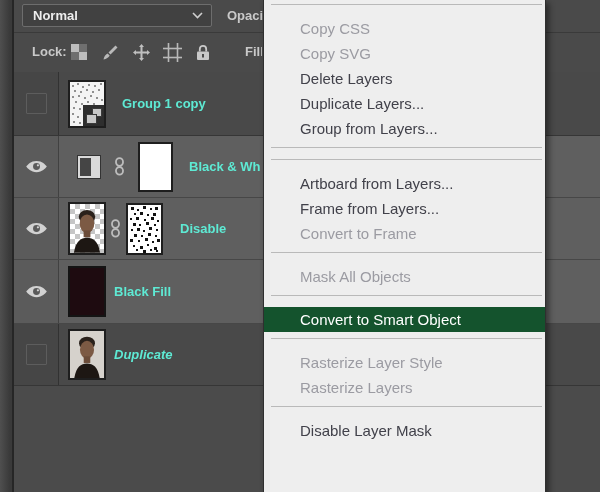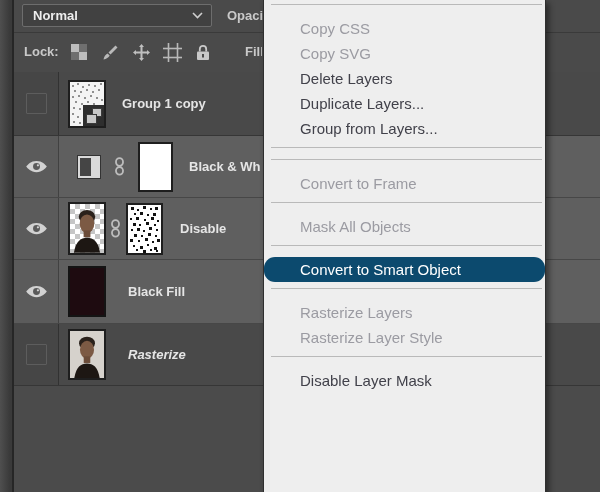--- a/index.html
+++ b/index.html
@@ -18,21 +18,21 @@
   .blend-select{position:absolute;left:8px;top:4px;width:190px;height:23px;
     background:#414141;border:1px solid #6d6d6d;border-radius:2px;
     display:flex;align-items:center;box-sizing:border-box;cursor:default;}
   .blend-select .val{padding-left:10px;font-size:13px;font-weight:700;color:#ededed;flex:1;}
   .blend-select .chev{margin-right:8px;display:flex;}
   .floating-label{position:absolute;top:8px;font-size:13px;font-weight:700;color:#c9c9c9;
     white-space:nowrap;overflow:hidden;}
   .opacity-label{left:213px;width:36px;}
   
   .lock-bar{position:absolute;left:14px;right:0;top:33px;height:39px;background:#4a4a4a;z-index:2;}
-  .lock-label{position:absolute;left:10px;top:11px;font-size:13px;font-weight:700;color:#c9c9c9;}
+  .lock-label{position:absolute;left:18px;top:11px;font-size:13px;font-weight:700;color:#c9c9c9;}
   .lock-icons{position:absolute;left:55px;top:9px;display:flex;gap:11px;align-items:center;}
   .lock-icons .lk{width:20px;height:20px;display:flex;align-items:center;justify-content:center;cursor:default;}
   .fill-label{left:231px;top:11px;width:17px;}
   
   .layers{position:absolute;left:14px;right:0;top:72px;z-index:2;}
   .layer-row{display:flex;align-items:center;box-sizing:border-box;
     border-bottom:1px solid rgba(0,0,0,0.25);background:#494949;cursor:default;}
   .layer-row.selected{background:#5f5f5f;}
   .vis-col{width:44px;flex:none;align-self:stretch;display:flex;align-items:center;
     justify-content:center;border-right:1px solid rgba(0,0,0,0.28);background:rgba(0,0,0,0.04);}
@@ -49,22 +49,22 @@
   .adj-icon .dark{position:absolute;left:2px;top:2px;bottom:2px;width:11px;background:#454545;}
   .chain{margin-left:14px;flex:none;display:flex;}
   .mask-white{width:31px;height:46px;margin-left:13px;background:#ffffff;}
   .mask-noise{width:33px;height:48px;margin-left:5px;background:#ffffff;}
   .thumb-checker{width:34px;height:49px;margin-left:9px;background-color:#fff;
     background-image:linear-gradient(45deg,#c6c6c6 25%,transparent 25%,transparent 75%,#c6c6c6 75%),
                      linear-gradient(45deg,#c6c6c6 25%,transparent 25%,transparent 75%,#c6c6c6 75%);
     background-size:10px 10px;background-position:0 0,5px 5px;}
   .thumb-fill{width:34px;height:47px;margin-left:9px;background:#1e0b10;border-color:#141414;}
   .thumb-bg{width:34px;height:47px;margin-left:9px;background:#d6d2cc;}
-  .layer-name{font-size:13px;font-weight:700;color:#e5e5e5;white-space:nowrap;}
-  .ml14{margin-left:22px;} .ml16{margin-left:16px;} .ml17{margin-left:17px;}
+  .layer-name{font-size:13px;font-weight:700;color:#5eead4;white-space:nowrap;}
+  .ml14{margin-left:8px;} .ml16{margin-left:16px;} .ml17{margin-left:17px;}
   .layer-name.italic{font-style:italic;}
   .empty-area{position:absolute;left:14px;right:0;top:386px;bottom:0;background:#4b4b4b;z-index:2;}
   
   .context-menu{position:absolute;left:263px;top:0;width:283px;height:530px;z-index:10;
     background:#eeeeee;border-left:1px solid #2f2f2f;border-right:1px solid #2f2f2f;
     box-shadow:3px 3px 6px rgba(0,0,0,0.45);box-sizing:border-box;}
   .menu-sep{height:1px;background:#b9b9b9;margin:6px 3px 11px 7px;}
   .menu-sep.first{margin-top:4px;}
   .menu-item{height:25px;line-height:25px;padding-left:36px;font-size:15px;
     color:#41414a;white-space:nowrap;cursor:default;}
@@ -226,42 +226,44 @@
       </div>
       <div class="row-content">
         <div class="thumb thumb-bg">
           <svg width="34" height="47" viewBox="0 0 35 50">
               <ellipse cx="17.5" cy="13" rx="8.5" ry="7" fill="#2a211b"></ellipse>
               <ellipse cx="17.5" cy="20" rx="7.5" ry="9.5" fill="#7c5a44"></ellipse>
               <rect x="14" y="27" width="7" height="7" fill="#6b4c39"></rect>
               <path d="M4 50 C6 38 11 34.5 17.5 34.5 C24 34.5 29 38 31 50 Z" fill="#1d1713"></path>
             </svg>
         </div>
-        <span class="layer-name italic ml14">Rasterize</span>
+        <span class="layer-name italic ml14">Duplicate</span>
       </div>
     </div>
 
   </div>
 
   <div class="empty-area"></div>
 
   <div class="context-menu">
       <div class="menu-sep first"></div>
       <div class="menu-item disabled">Copy CSS</div>
       <div class="menu-item disabled">Copy SVG</div>
       <div class="menu-item enabled">Delete Layers</div>
       <div class="menu-item enabled">Duplicate Layers...</div>
       <div class="menu-item enabled">Group from Layers...</div>
       <div class="menu-sep"></div>
       <div class="menu-sep"></div>
+      <div class="menu-item enabled">Artboard from Layers...</div>
+      <div class="menu-item enabled">Frame from Layers...</div>
       <div class="menu-item disabled">Convert to Frame</div>
       <div class="menu-sep"></div>
       <div class="menu-item disabled">Mask All Objects</div>
       <div class="menu-sep"></div>
-      <div class="menu-item highlighted" style="background: #0c4a6e; border-radius: 11px;">Convert to Smart Object</div>
-      <div class="menu-sep"></div>
+      <div class="menu-item highlighted" style="background: #14532d;">Convert to Smart Object</div>
+      <div class="menu-sep"></div>
+      <div class="menu-item disabled">Rasterize Layer Style</div>
       <div class="menu-item disabled">Rasterize Layers</div>
-      <div class="menu-item disabled">Rasterize Layer Style</div>
       <div class="menu-sep"></div>
       <div class="menu-item enabled">Disable Layer Mask</div>
     </div>
 
 </div>
 
 </body></html>

